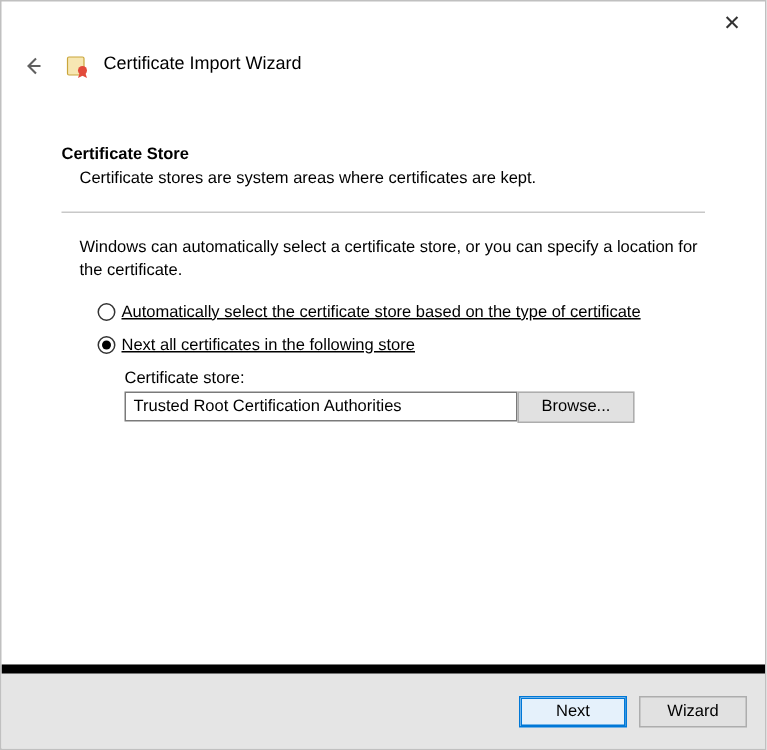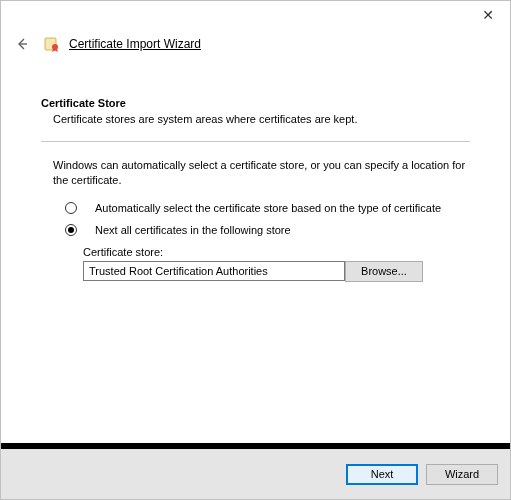--- a/index.html
+++ b/index.html
@@ -20,24 +20,22 @@
       align-items: flex-start;
     }
     .close-btn {
       width: 44px; height: 28px;
       display: flex; align-items: center; justify-content: center;
       font-size: 14px;
       color: #333;
     }
     .header-row {
       display: flex;
-      align-items: center;
       padding: 4px 12px 8px 12px;
       gap: 12px;
-      text-decoration: underline;
     }
     .back-arrow {
       width: 18px; height: 18px;
       display: flex; align-items: center; justify-content: center;
     }
     .back-arrow svg { display:block; }
     .cert-icon {
       width: 18px; height: 18px;
       display:flex; align-items:center; justify-content:center;
     }
@@ -70,23 +68,24 @@
     }
     .body-text {
       font-size: 11px;
       margin: 6px 0 14px 12px;
       line-height: 1.35;
     }
     .radio-group { margin-left: 24px; }
     .radio-row {
       display: flex;
       align-items: center;
-      gap: 18px;
+      gap: 4px;
       margin-bottom: 10px;
       font-size: 11px;
+      text-decoration: underline;
     }
     .radio {
       width: 12px; height: 12px;
       border: 1px solid #333;
       border-radius: 50%;
       position: relative;
       flex-shrink:0;
       background:#fff;
     }
     .radio.checked::after {

